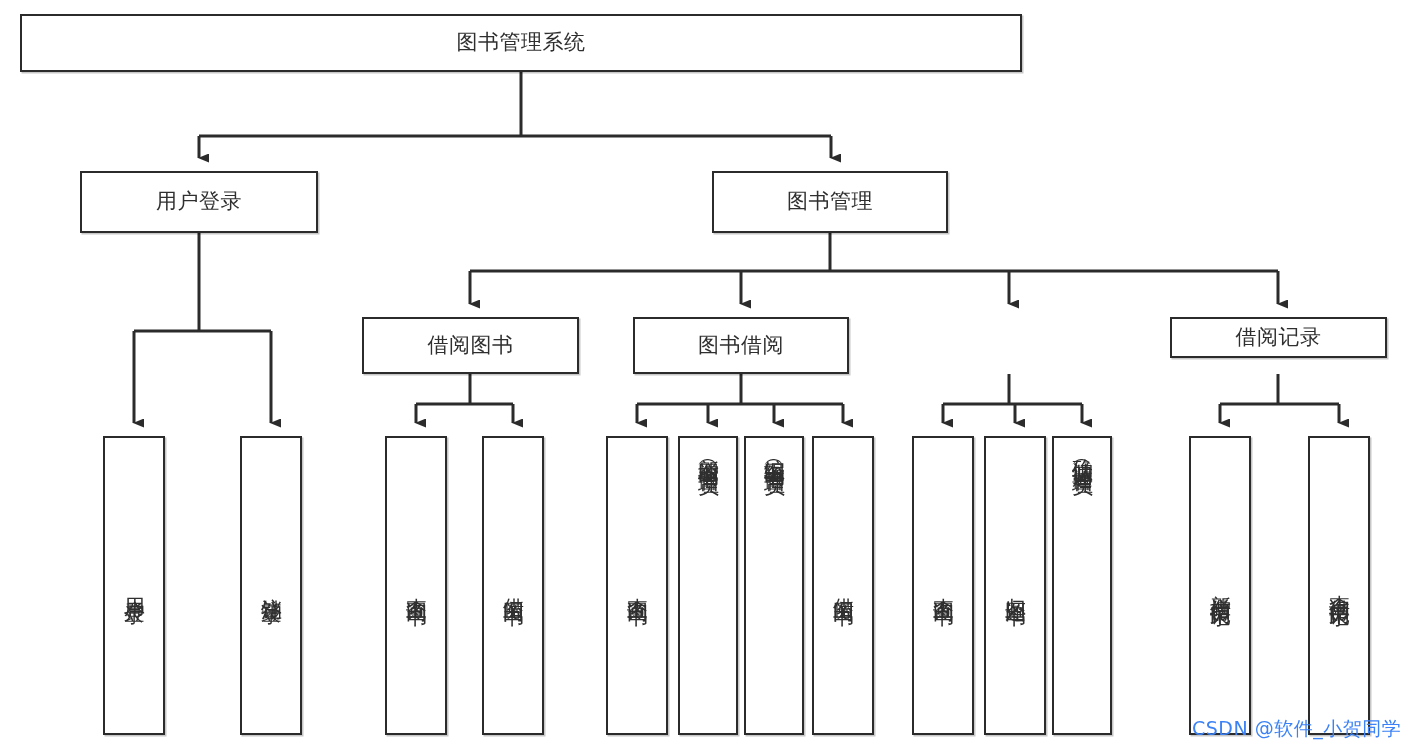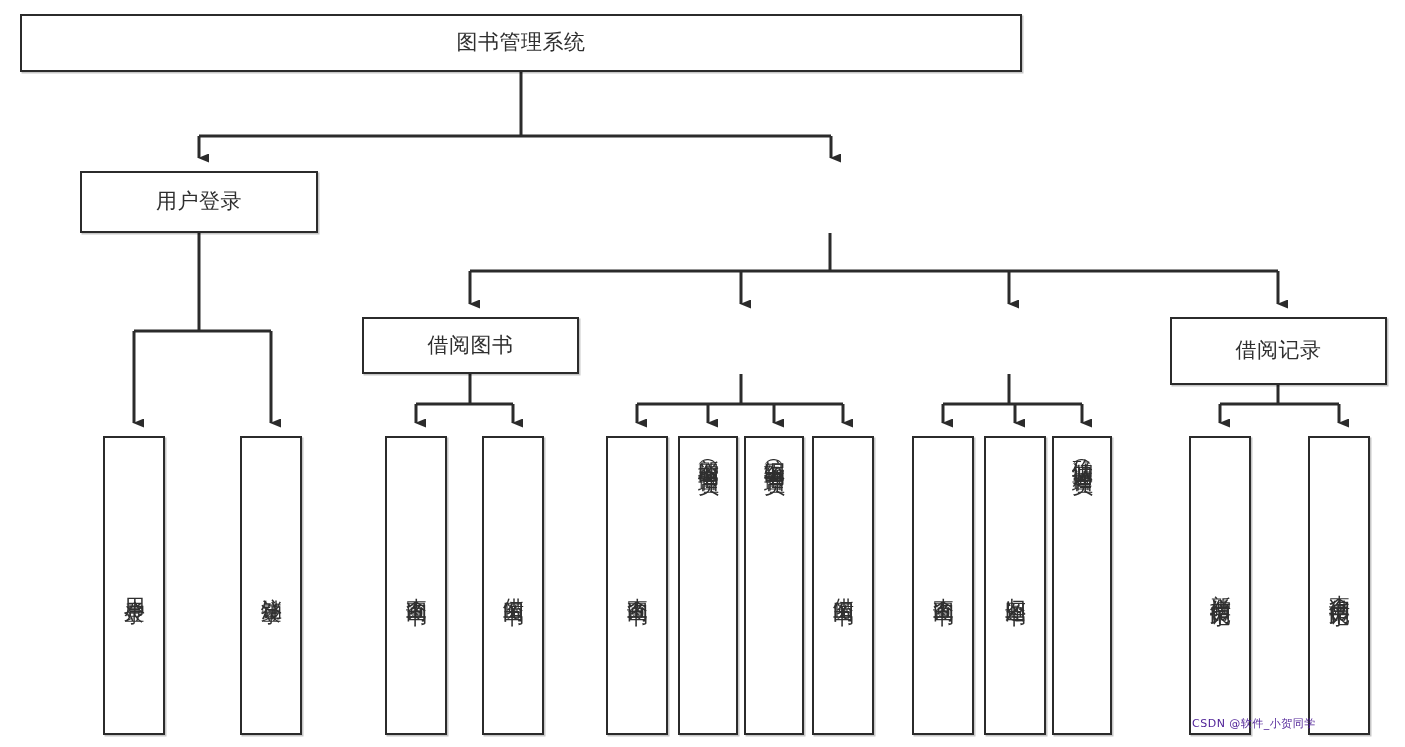--- a/index.html
+++ b/index.html
@@ -58,22 +58,22 @@
   }
   .node.vertical.mid .label {
     align-self: center;
   }
   .node.vertical.top .label {
     align-self: flex-start;
     margin-top: 4px;
   }
   #watermark {
     position: absolute;
-    color: #4c1d95;
-    font-size: 11px;
+    color: #3b82f6;
+    font-size: 19px;
     letter-spacing: 0.5px;
     white-space: nowrap;
     z-index: 5;
   }
 </style>
 </head>
 <body>
 
 <div id="canvas">
 
@@ -127,25 +127,31 @@
     </g>
   </svg>
 
   <div class="node" id="node-root" style="left: 20px; top: 14px; width: 1002px; height: 58px;">
     <span class="label">图书管理系统</span>
   </div>
 
   <div class="node" id="node-user-login" style="left: 80px; top: 171px; width: 238px; height: 62px;">
     <span class="label">用户登录</span>
   </div>
+  <div class="node" id="node-book-manage" style="left: 712px; top: 171px; width: 236px; height: 62px;">
+    <span class="label">图书管理</span>
+  </div>
 
   <div class="node" id="node-new-book-rec" style="left: 362px; top: 317px; width: 217px; height: 57px;">
     <span class="label">借阅图书</span>
   </div>
-  <div class="node" id="node-borrow-record" style="left: 1170px; top: 317px; width: 217px; height: 68px;">
+  <div class="node" id="node-book-borrow" style="left: 633px; top: 317px; width: 216px; height: 57px;">
+    <span class="label">图书借阅</span>
+  </div>
+  <div class="node" id="node-borrow-record" style="left: 1170px; top: 317px; width: 217px; height: 41px;">
     <span class="label">借阅记录</span>
   </div>
 
   <div class="node vertical mid" id="node-leaf-0" style="left: 103px; top: 436px; width: 62px; height: 299px;">
     <span class="label">用户登录</span>
   </div>
   <div class="node vertical mid" id="node-leaf-1" style="left: 240px; top: 436px; width: 62px; height: 299px;">
     <span class="label">注销登录</span>
   </div>
   <div class="node vertical mid" id="node-leaf-2" style="left: 385px; top: 436px; width: 62px; height: 299px;">

